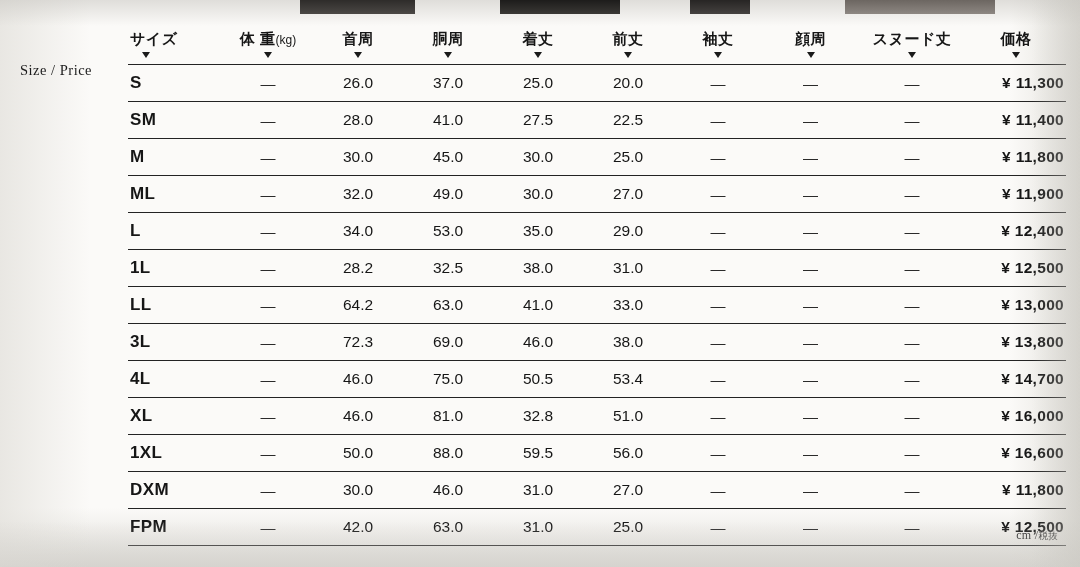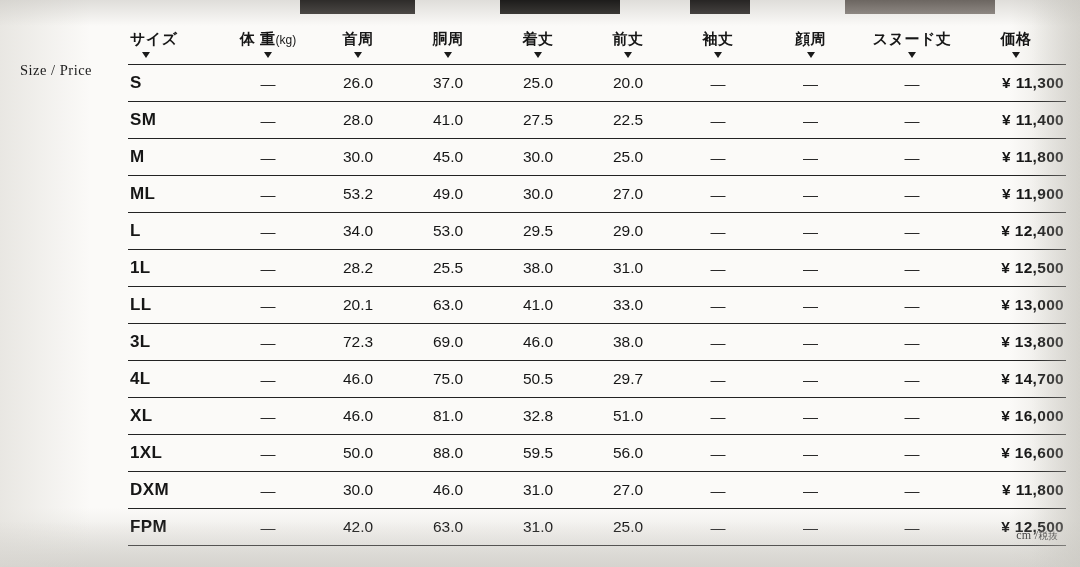--- a/index.html
+++ b/index.html
@@ -252,57 +252,57 @@
           <td class="num">30.0</td>
           <td class="num">25.0</td>
           <td class="dash">—</td>
           <td class="dash">—</td>
           <td class="dash">—</td>
           <td class="price">¥ 11,800</td>
         </tr>
         <tr>
           <td class="size">ML</td>
           <td class="dash">—</td>
-          <td class="num">53.2</td>
+          <td class="num">32.0</td>
           <td class="num">49.0</td>
           <td class="num">30.0</td>
           <td class="num">27.0</td>
           <td class="dash">—</td>
           <td class="dash">—</td>
           <td class="dash">—</td>
           <td class="price">¥ 11,900</td>
         </tr>
         <tr>
           <td class="size">L</td>
           <td class="dash">—</td>
           <td class="num">34.0</td>
           <td class="num">53.0</td>
-          <td class="num">29.5</td>
+          <td class="num">35.0</td>
           <td class="num">29.0</td>
           <td class="dash">—</td>
           <td class="dash">—</td>
           <td class="dash">—</td>
           <td class="price">¥ 12,400</td>
         </tr>
         <tr>
           <td class="size">1L</td>
           <td class="dash">—</td>
           <td class="num">28.2</td>
-          <td class="num">25.5</td>
+          <td class="num">32.5</td>
           <td class="num">38.0</td>
           <td class="num">31.0</td>
           <td class="dash">—</td>
           <td class="dash">—</td>
           <td class="dash">—</td>
           <td class="price">¥ 12,500</td>
         </tr>
         <tr>
           <td class="size">LL</td>
           <td class="dash">—</td>
-          <td class="num">20.1</td>
+          <td class="num">64.2</td>
           <td class="num">63.0</td>
           <td class="num">41.0</td>
           <td class="num">33.0</td>
           <td class="dash">—</td>
           <td class="dash">—</td>
           <td class="dash">—</td>
           <td class="price">¥ 13,000</td>
         </tr>
         <tr>
           <td class="size">3L</td>
@@ -315,21 +315,21 @@
           <td class="dash">—</td>
           <td class="dash">—</td>
           <td class="price">¥ 13,800</td>
         </tr>
         <tr>
           <td class="size">4L</td>
           <td class="dash">—</td>
           <td class="num">46.0</td>
           <td class="num">75.0</td>
           <td class="num">50.5</td>
-          <td class="num">29.7</td>
+          <td class="num">53.4</td>
           <td class="dash">—</td>
           <td class="dash">—</td>
           <td class="dash">—</td>
           <td class="price">¥ 14,700</td>
         </tr>
         <tr>
           <td class="size">XL</td>
           <td class="dash">—</td>
           <td class="num">46.0</td>
           <td class="num">81.0</td>

